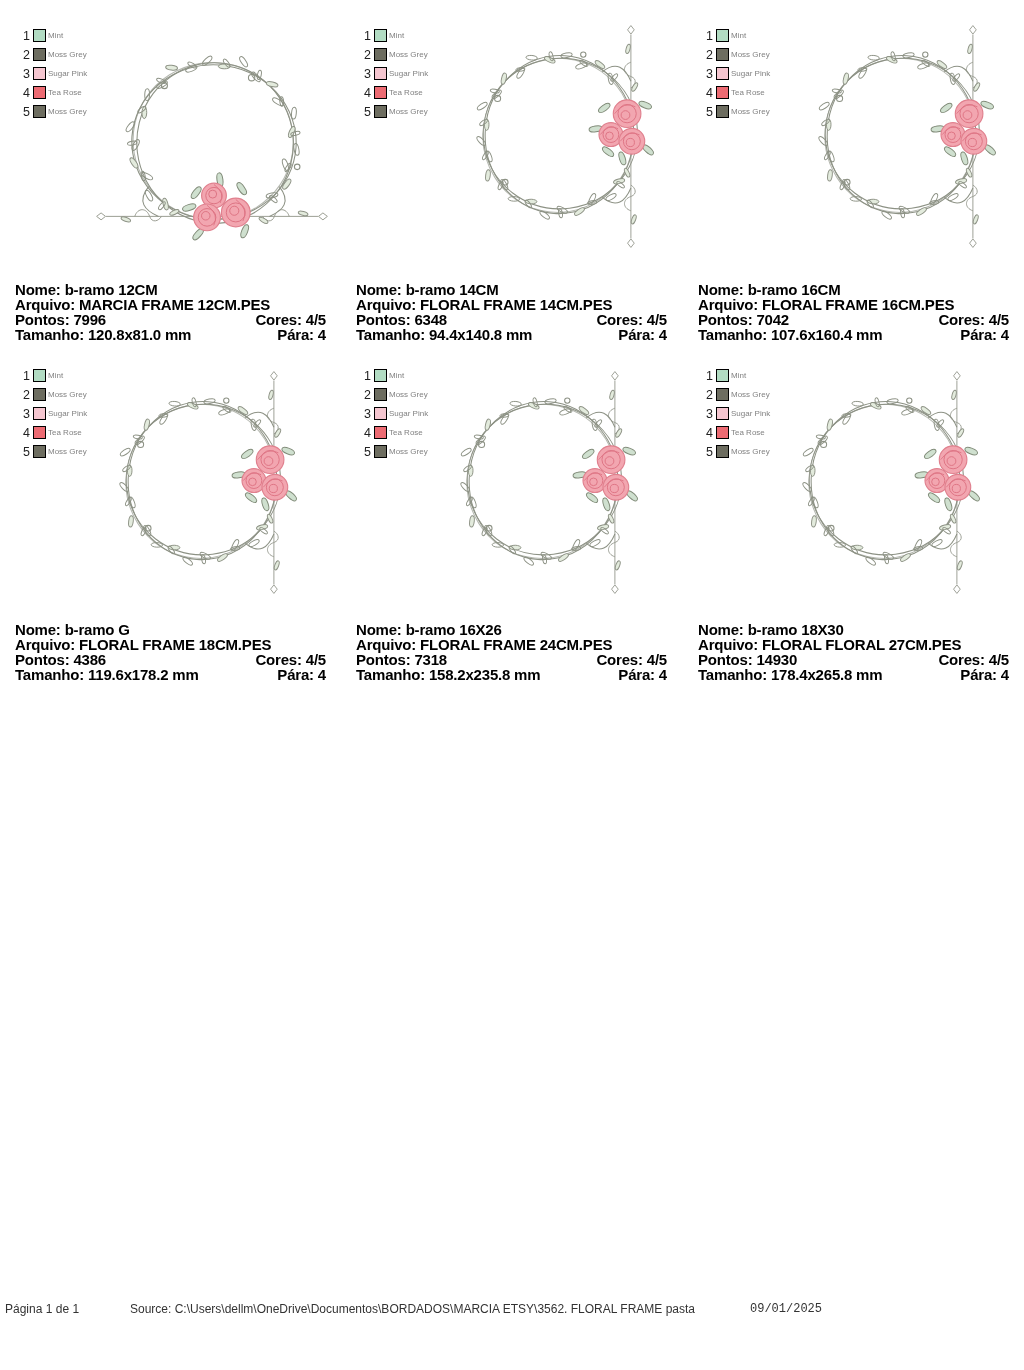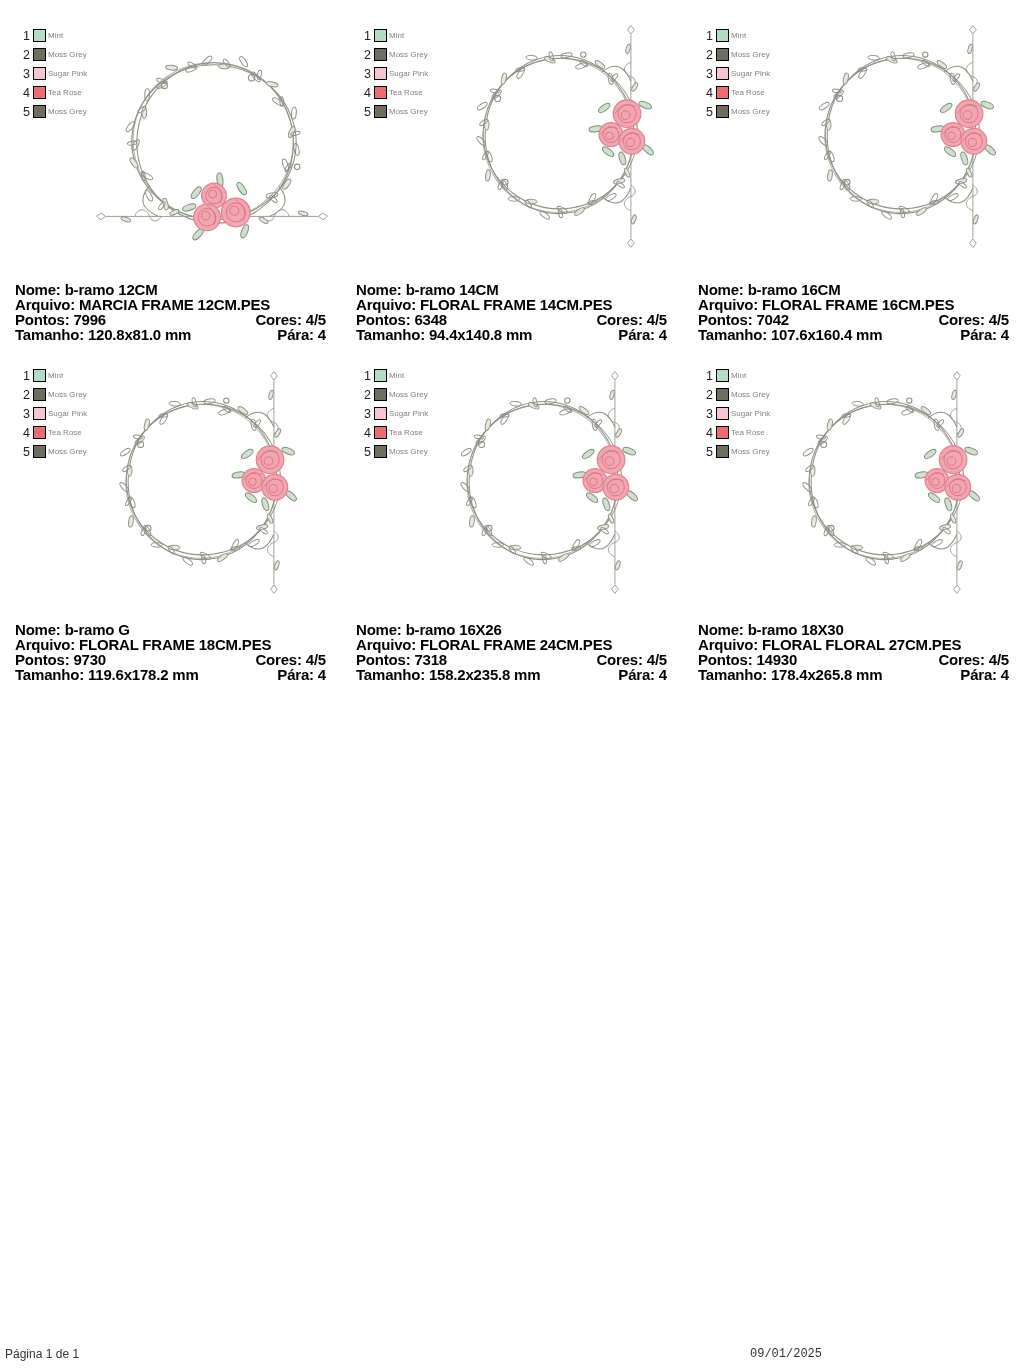--- a/index.html
+++ b/index.html
@@ -24,21 +24,21 @@
   .figure.horizontal{left:93px;top:28px;width:238px;height:208px;}
   .panel.row2 .figure.vertical{left:112px;top:8px;}
   .figure svg{display:block;width:100%;height:100%;}
   
   .info{
     position:absolute;top:242px;left:15px;width:311px;
     font-weight:bold;font-size:15px;line-height:15px;color:#000;letter-spacing:-0.2px;margin-top:20px;
   }
   .info-line{display:flex;justify-content:space-between;white-space:nowrap;}
   
-  .footer{position:absolute;top:1347px;left:0;width:825px;height:16px;font-size:12px;color:#333;}
+  .footer{position:absolute;top:1302px;left:0;width:825px;height:16px;font-size:12px;color:#333;}
   .footer .f-left{position:absolute;left:5px;top:0;}
   .footer .f-center{position:absolute;left:0;right:0;top:0;text-align:center;}
   .footer .f-right{position:absolute;right:3px;top:0;font-family:Liberation Mono, monospace;}
 </style>
 </head>
 <body>
 
 <div class="grid" id="grid">
     <div class="panel">
   <div class="legend">
@@ -534,21 +534,21 @@
         </svg>
       </div>
   <div class="info">
     <div class="info-line">
       <span><span>Nome:</span> <span>b-ramo G</span></span>
     </div>
     <div class="info-line">
       <span><span>Arquivo:</span> <span>FLORAL FRAME 18CM.PES</span></span>
     </div>
     <div class="info-line">
-      <span><span>Pontos:</span> <span>9730</span></span>
+      <span><span>Pontos:</span> <span>4386</span></span>
       <span><span>Cores:</span> <span>4/5</span></span>
     </div>
     <div class="info-line">
       <span><span>Tamanho:</span> <span>119.6x178.2 mm</span></span>
       <span><span>Pára:</span> <span>4</span></span>
     </div>
   </div>
 </div>
     <div class="panel row2">
   <div class="legend">
@@ -801,14 +801,15 @@
     <div class="info-line">
       <span><span>Tamanho:</span> <span>178.4x265.8 mm</span></span>
       <span><span>Pára:</span> <span>4</span></span>
     </div>
   </div>
 </div>
   </div>
 
 <div class="footer">
   <span class="f-left">Página 1 de 1</span>
+  <span class="f-center">Source: C:\Users\dellm\OneDrive\Documentos\BORDADOS\MARCIA ETSY\3562. FLORAL FRAME pasta</span>
   <span class="f-right">09/01/2025</span>
 </div>
 
 </body></html>

